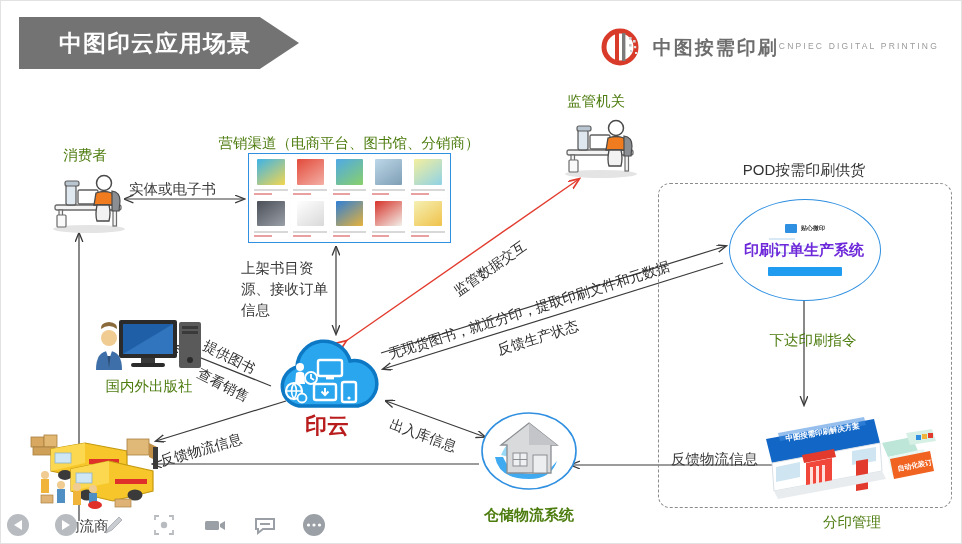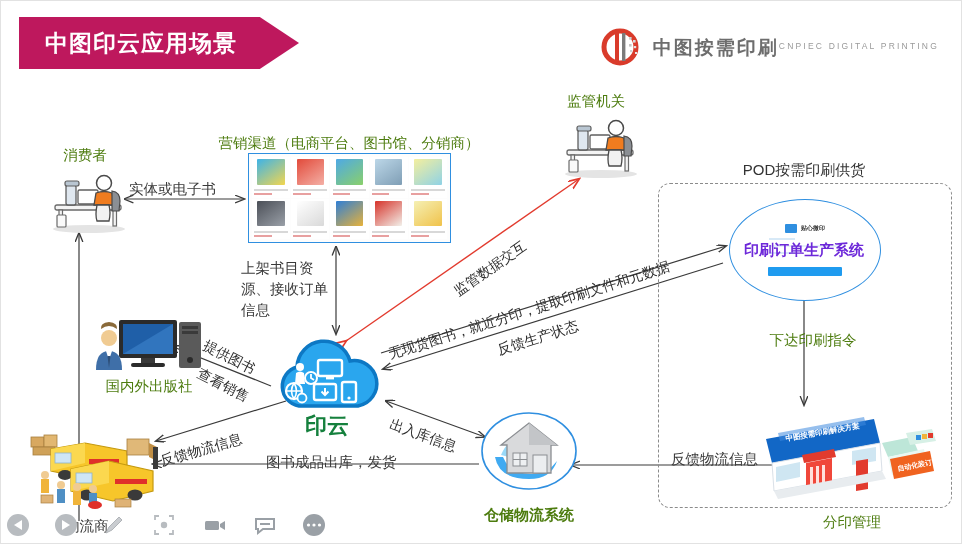--- a/index.html
+++ b/index.html
@@ -13,24 +13,24 @@
   #slide{
     position:absolute;left:0;top:0;width:962px;height:544px;
     background:#ffffff;
     border:1px solid #e2e2e2;
     box-sizing:border-box;
     overflow:hidden;
   }
   
   .banner{
     position:absolute;left:18px;top:16px;width:280px;height:52px;
-    background:#be185d;
+    background:#737373;
     color:#fff;
     display:flex;align-items:center;
-    padding-left:26px;
+    padding-left:40px;
     box-sizing:border-box;
     clip-path:polygon(0 0, 86% 0, 100% 50%, 86% 100%, 0 100%);
     font-size:23px;font-weight:bold;letter-spacing:1px;
   }
   
   .logo{position:absolute;right:22px;top:26px;display:flex;align-items:center;gap:9px;}
   .logo-mark{position:relative;width:46px;height:40px;flex:0 0 auto;}
   .logo-txt{display:flex;flex-direction:row;line-height:1;}
   .logo-cn{font-size:19px;font-weight:bold;color:#6d6d6d;letter-spacing:2px;}
   .logo-en{font-size:8.5px;color:#9a9a9a;letter-spacing:2.2px;margin-top:4px;}
@@ -73,21 +73,21 @@
         width:86px;height:60px;background:#fff;overflow:hidden;}
   .mini-hd{display:flex;align-items:center;gap:4px;justify-content:center;padding-top:4px;}
   .mini-logo{width:12px;height:9px;background:#2f8fe0;border-radius:1px;}
   .mini-name{font-size:6px;color:#333;font-weight:bold;}
   .mini-row{height:2px;background:#e6f1fa;margin:5px 7px;}
   .mini-row.s{width:26px;margin-left:7px;background:#d7e9f7;}
   .mini-btn{position:absolute;left:6px;right:6px;bottom:4px;height:9px;background:#1f9bef;border-radius:1px;}
   
   .cloud-wrap{position:absolute;left:265px;top:333px;width:122px;height:82px;}
   .cloud-cap{position:absolute;left:326px;top:410px;transform:translateX(-50%);
-             font-size:22px;font-weight:bold;color:#15803d;}
+             font-size:22px;font-weight:bold;color:#b91c1c;}
   
   .toolbar{position:absolute;left:6px;bottom:7px;display:flex;align-items:center;gap:26px;}
   .tb{width:22px;height:22px;border-radius:50%;background:#b8bcc0;position:relative;
       display:flex;align-items:center;justify-content:center;}
   .tb-flat{width:24px;height:22px;background:transparent;}
   .tri-l{width:0;height:0;border-top:5px solid transparent;border-bottom:5px solid transparent;
          border-right:8px solid #fff;}
   .tri-r{width:0;height:0;border-top:5px solid transparent;border-bottom:5px solid transparent;
          border-left:8px solid #fff;}
 </style>
@@ -353,21 +353,20 @@
       <path d="M50 12 L78 34 L72 34 L72 62 L28 62 L28 34 L22 34 Z" fill="#d9dadc" stroke="#8b8e92" stroke-width="1.3"></path>
       <path d="M50 12 L78 34 L50 34 Z" fill="#c3c5c8"></path>
       <rect x="34" y="42" width="14" height="13" fill="#eef0f2" stroke="#8b8e92" stroke-width="1"></rect>
       <line x1="41" y1="42" x2="41" y2="55" stroke="#8b8e92" stroke-width="1"></line>
       <line x1="34" y1="48.5" x2="48" y2="48.5" stroke="#8b8e92" stroke-width="1"></line>
       <rect x="54" y="44" width="14" height="18" fill="#eceef0" stroke="#8b8e92" stroke-width="1"></rect>
     </svg>
   </div>
   <div class="lab-c lab-b" style="left:528px;top:505px;font-size:15px;">仓储物流系统</div>
   <div class="rot" style="left:389px;top:414px;transform:rotate(20deg);">出入库信息</div>
-  <div class="lab" style="left:265px;top:452px;">图书成品出库，发货</div>
 
   <div class="pod-title">POD按需印刷供货</div>
   <div class="pod-box"></div>
 
   <div class="ellipse" style="left:728px;top:198px;width:150px;height:100px;">
     <div class="mini">
       <div class="mini-hd">
         <span class="mini-logo"></span>
         <span class="mini-name">贴心微印</span>
       </div>

